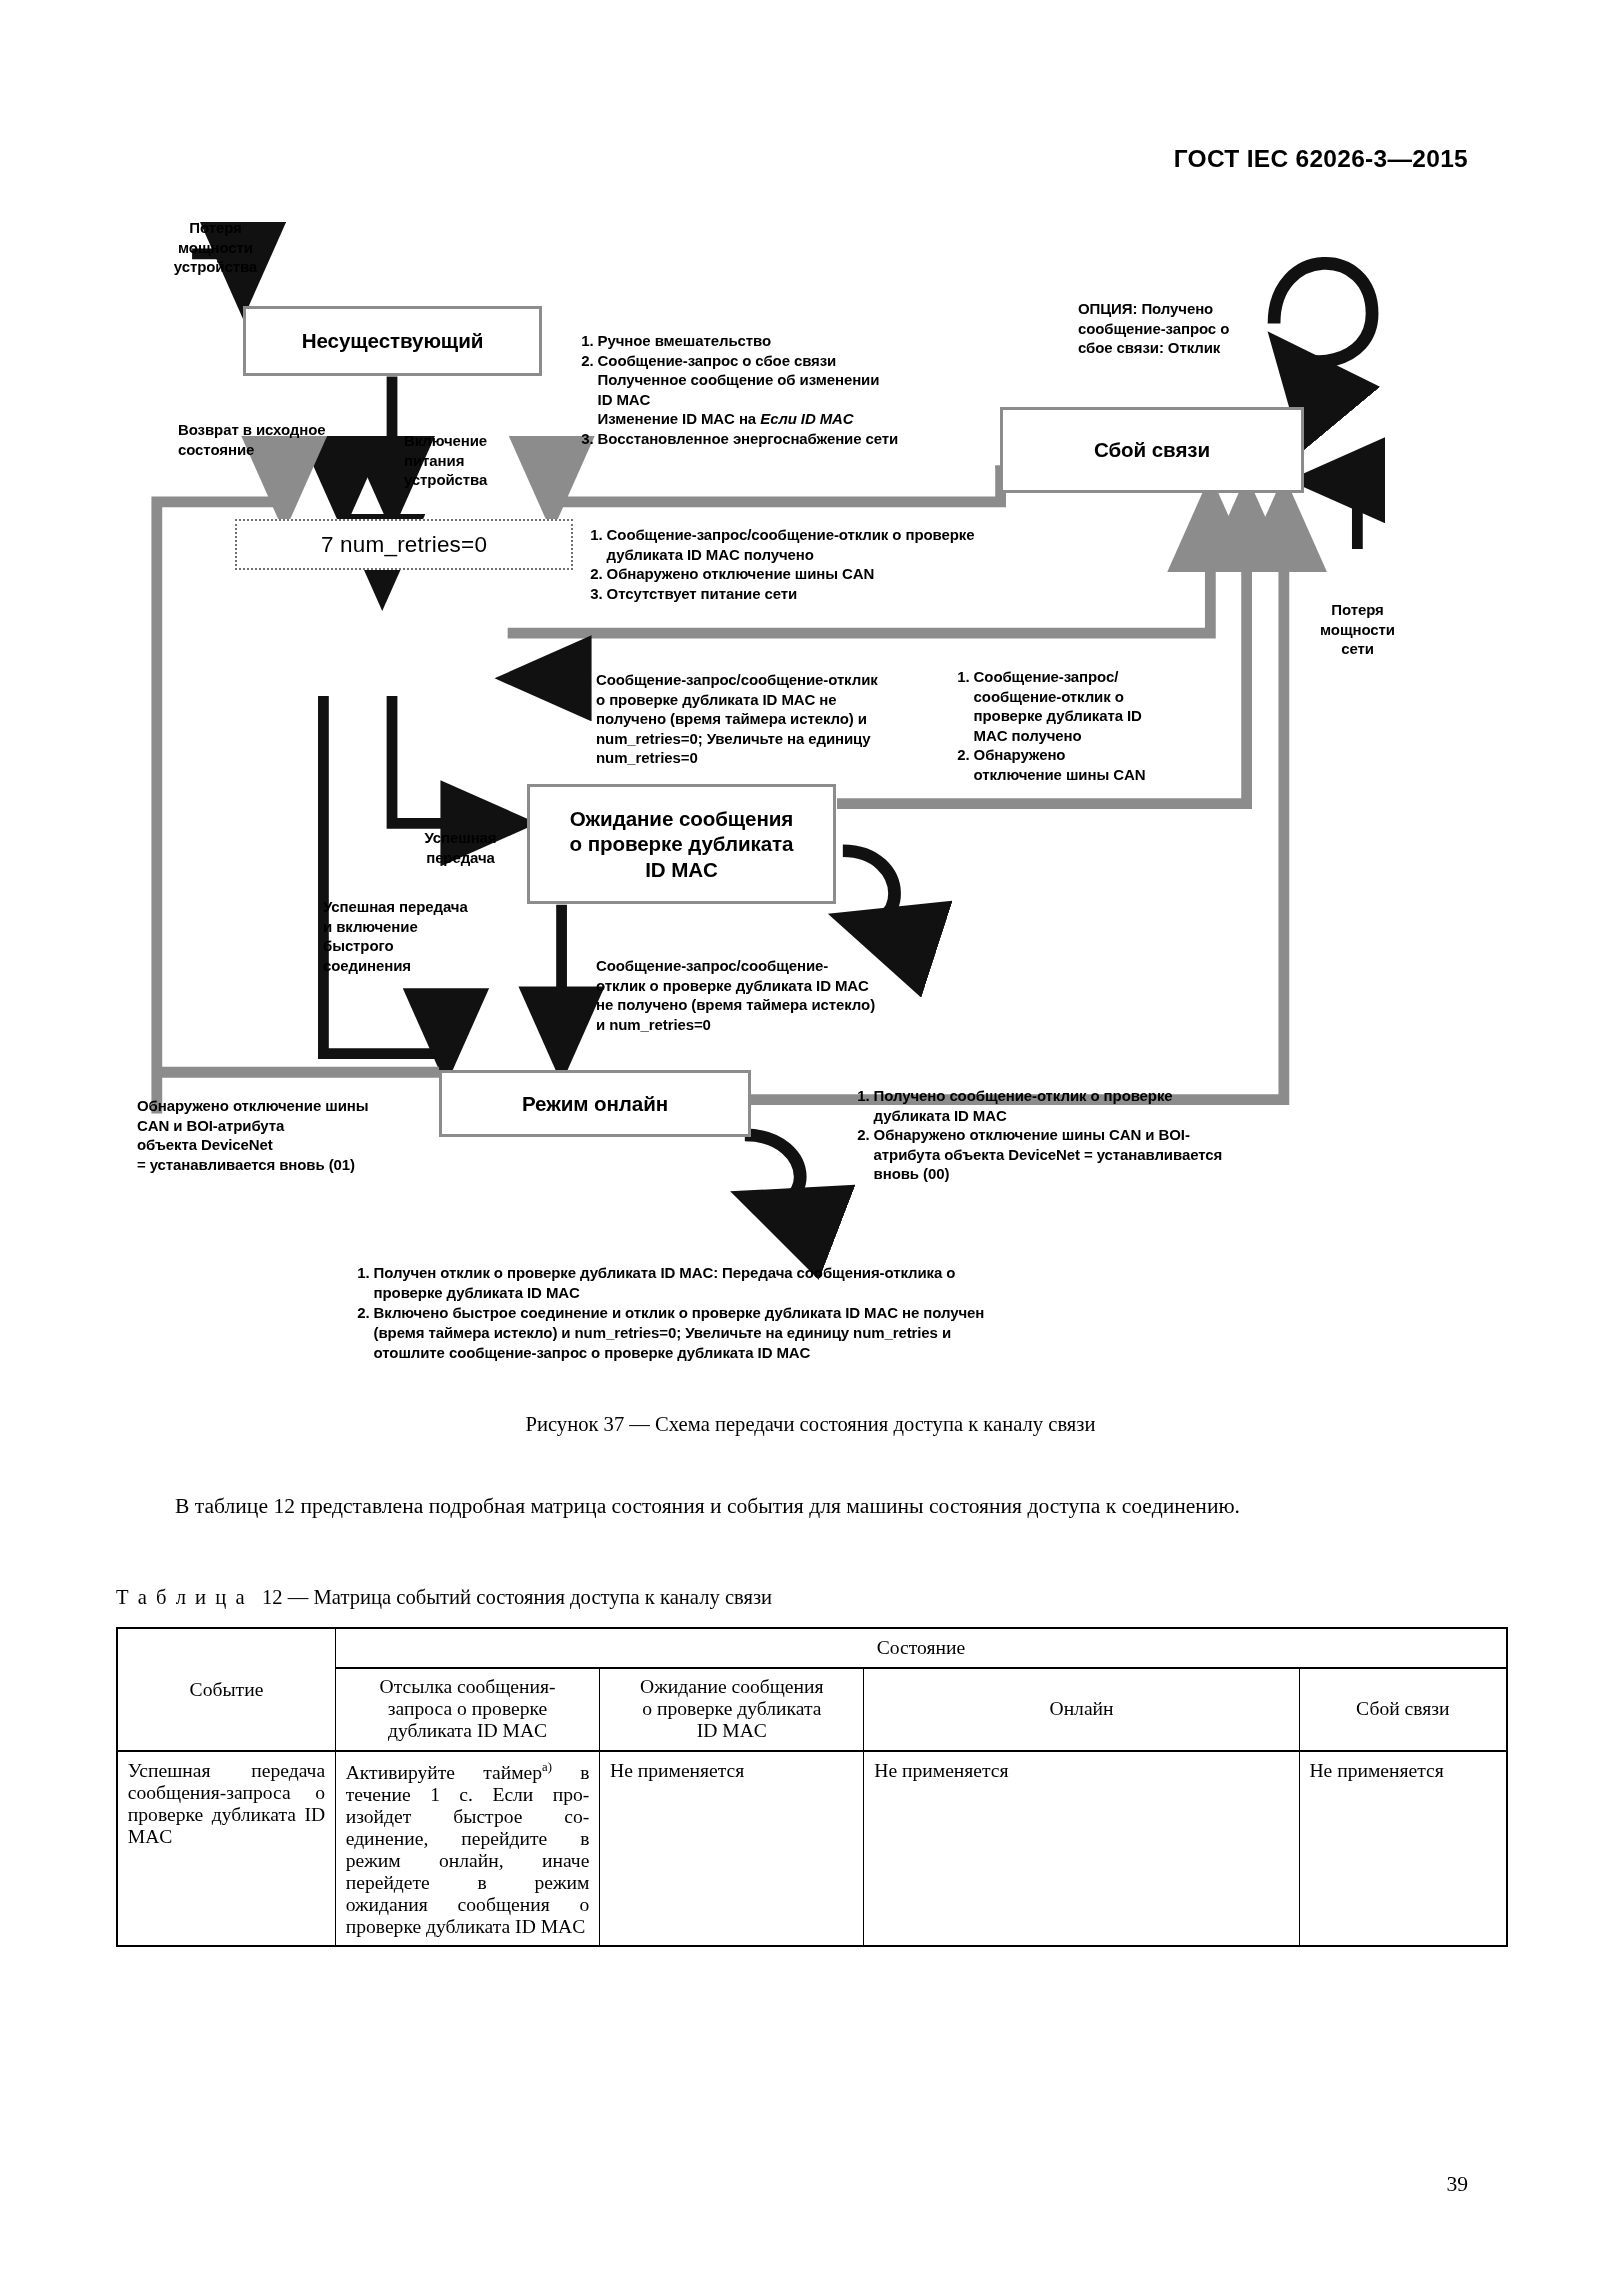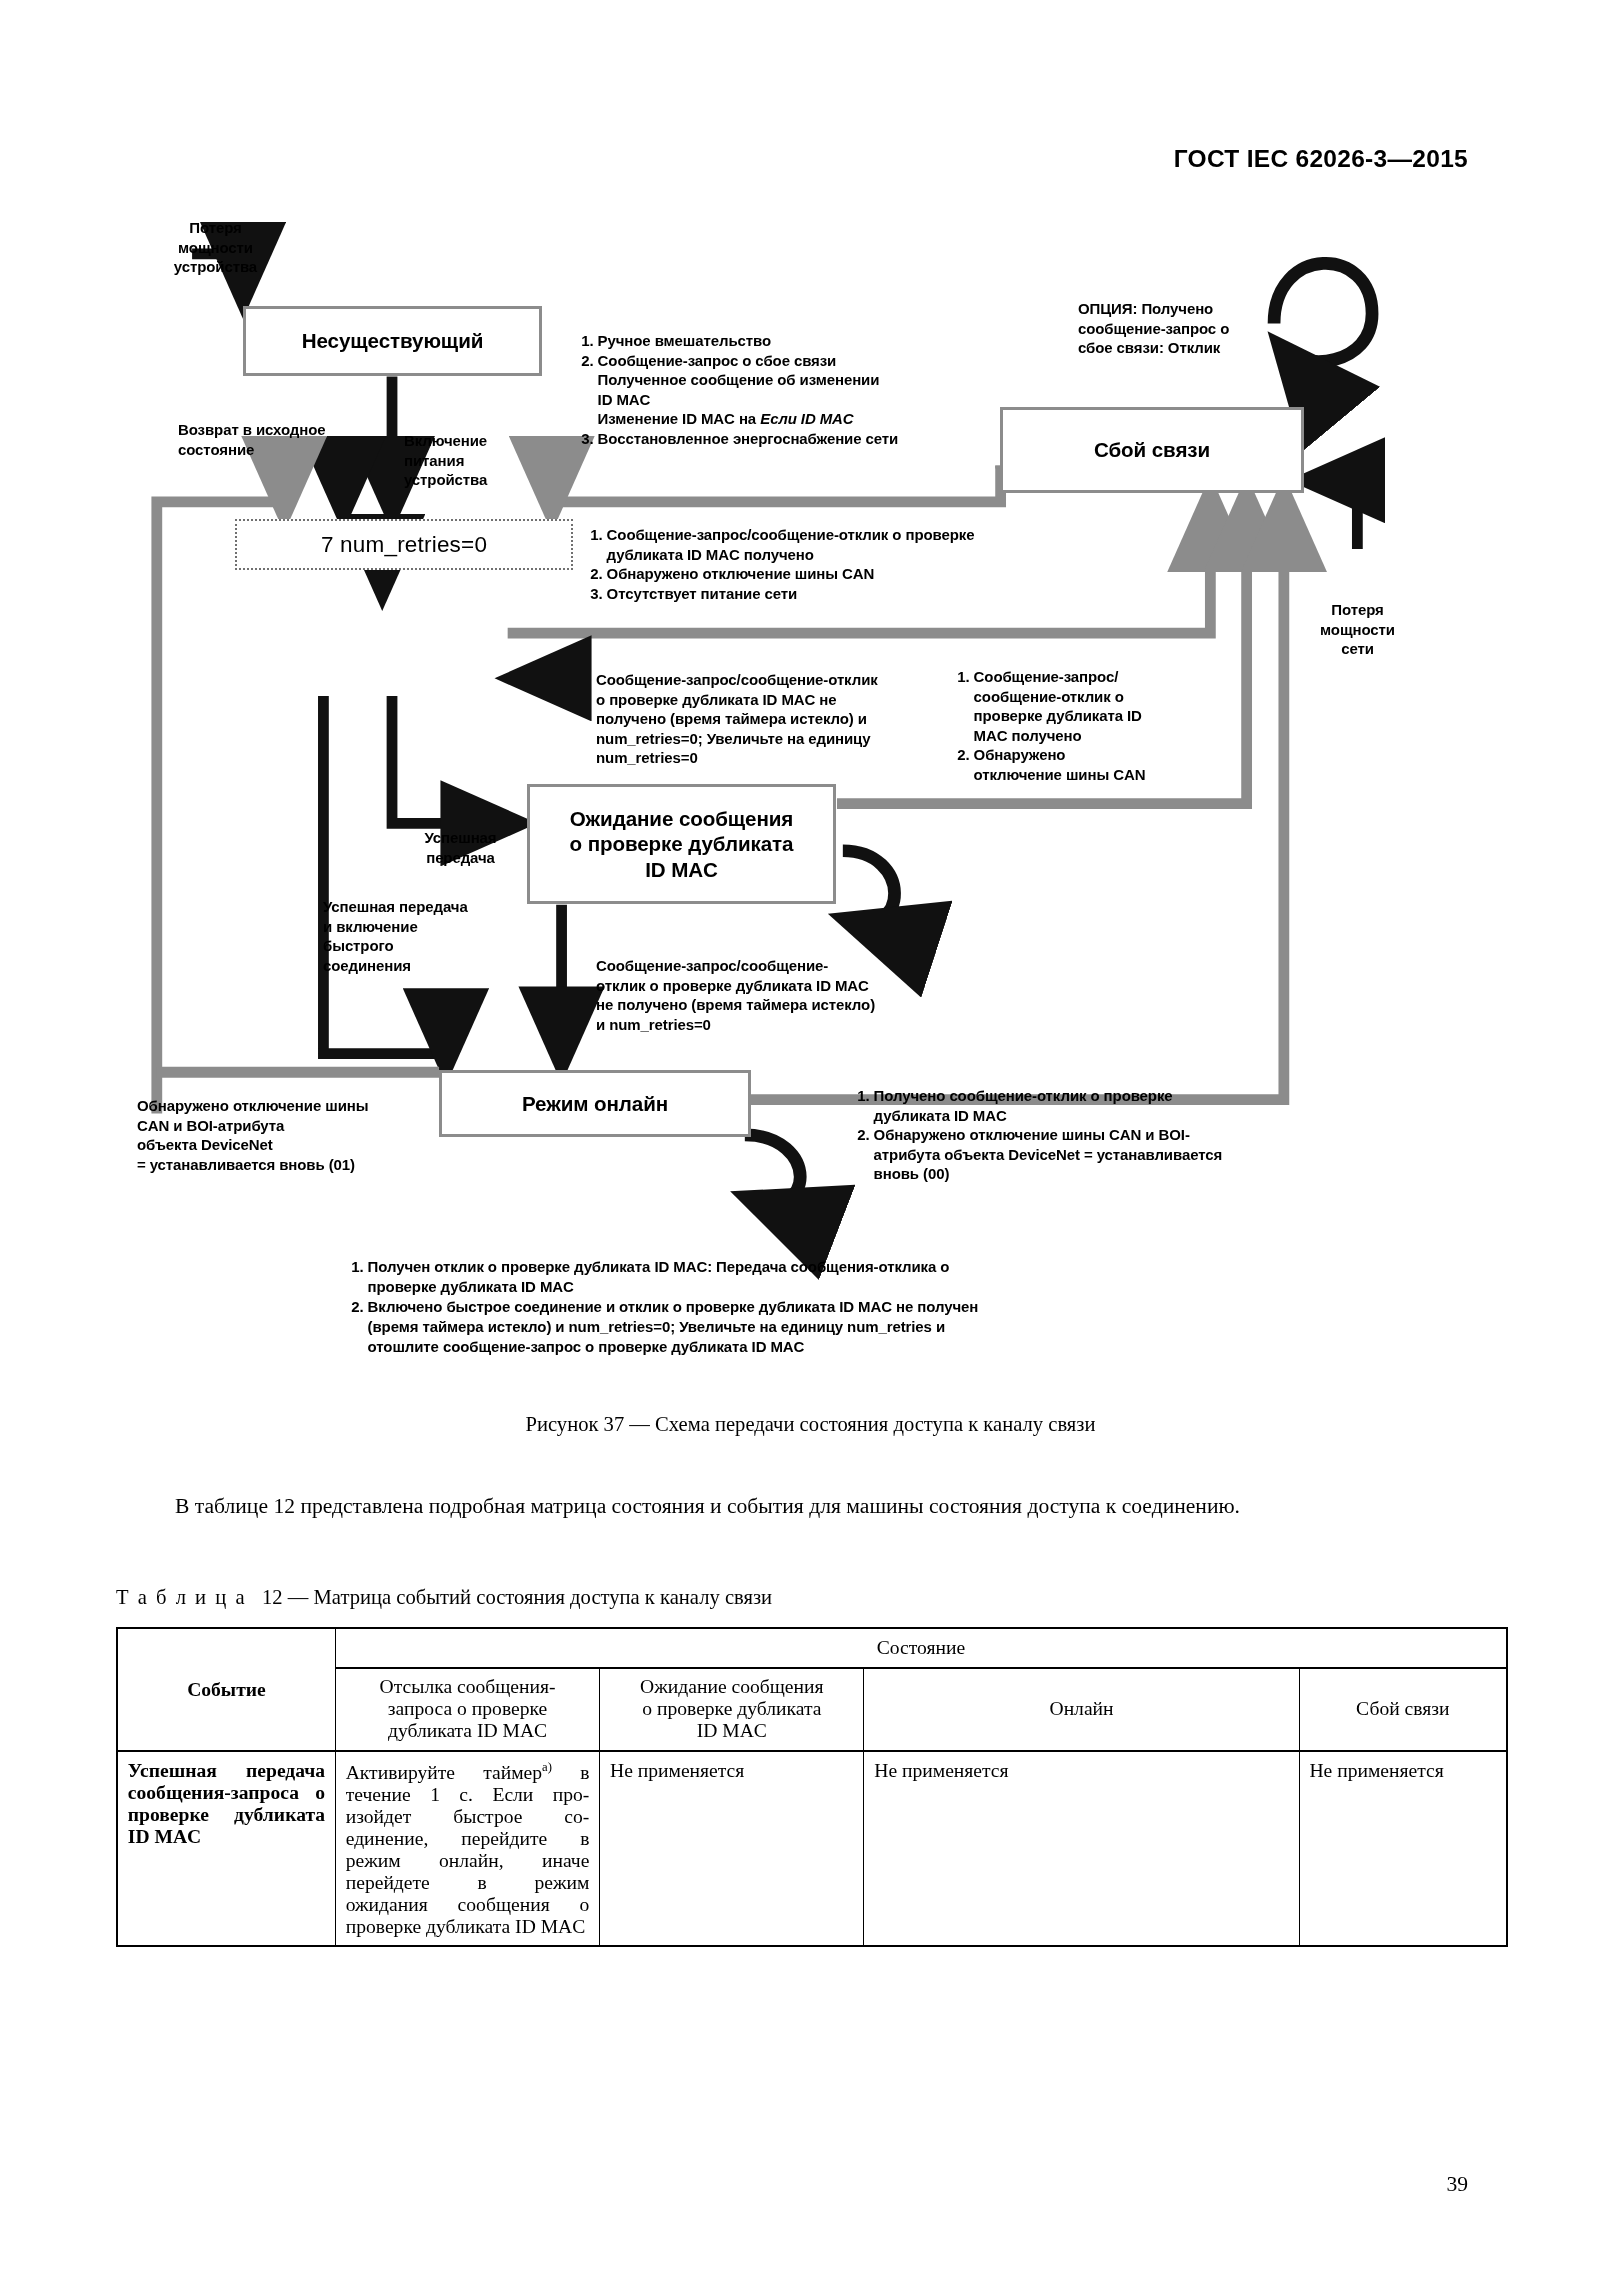--- a/index.html
+++ b/index.html
@@ -102,21 +102,21 @@
     position: absolute;
     left: 338px;
     top: 1249px;
     width: 686px;
     font-size: 15px;
     font-weight: bold;
     line-height: 1.34;
     letter-spacing: -0.1px;
     z-index: 7;
   }
-  .fig-footnote ol { margin: 8px; padding-left: 21.6px; }
+  .fig-footnote ol { margin: 14px; padding-left: 21.6px; }
 
   
   .arrows {
     position: absolute;
     left: 0; top: 0;
     width: 1621px;
     height: 1431px;
     z-index: 3;
   }
 
@@ -170,21 +170,21 @@
     padding: 7.8px 9.8px;
     vertical-align: top;
     font-weight: normal;
   }
   table.matrix thead th {
     text-align: center;
     vertical-align: middle;
   }
   table.matrix .thick-b { border-bottom: 2.9px solid #000; }
   table.matrix .outer-top { border-top: 2.9px solid #000; }
-  table.matrix .outer-left { border-left: 2.9px solid #000; font-weight: bold; }
+  table.matrix .outer-left { border-left: 2.9px solid #000; }
   table.matrix .outer-right { border-right: 2.9px solid #000; }
   table.matrix .outer-bottom { border-bottom: 2.9px solid #000; }
   table.matrix td.cell-just { text-align: justify; }
   table.matrix sup { font-size: 12.7px; }
 
   .col-event   { width: 186px; }
   .col-send    { width: 230px; }
   .col-wait    { width: 230px; }
   .col-online  { width: 392px; }
   .col-fail    { width: 176px; }

